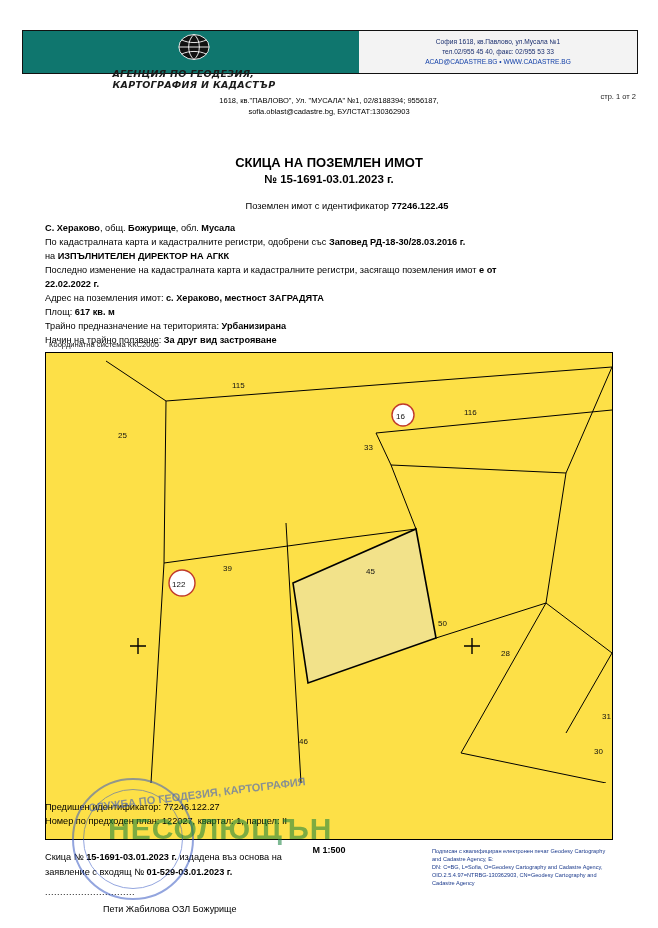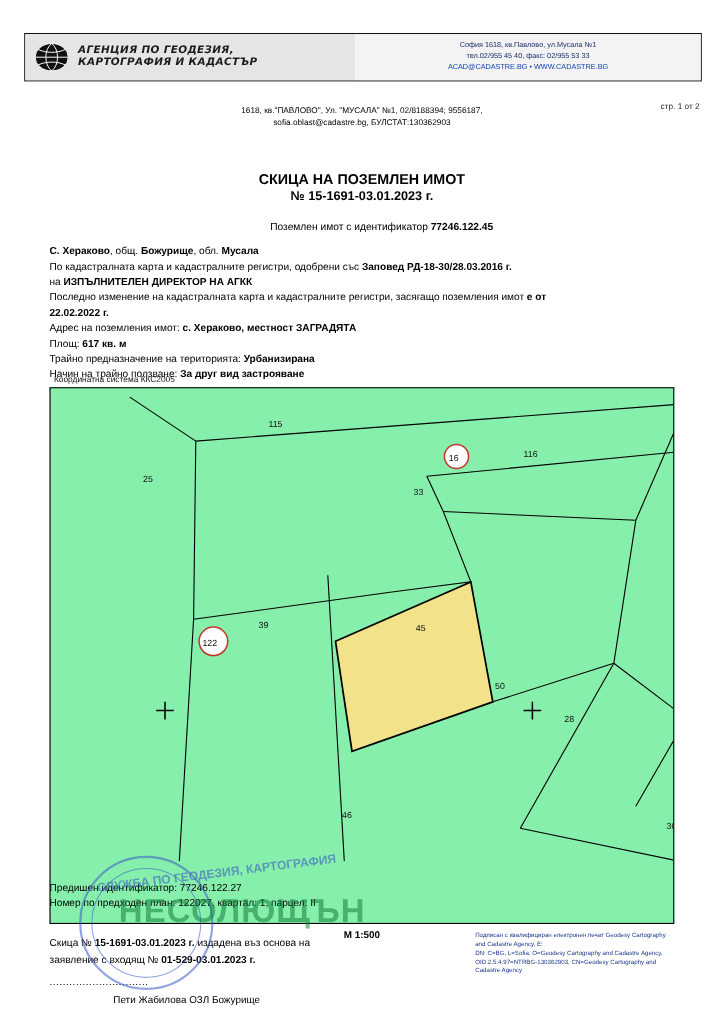--- a/index.html
+++ b/index.html
@@ -28,27 +28,28 @@
     position: absolute;
     left: 22px;
     top: 30px;
     width: 614px;
     height: 42px;
     border: 1px solid #111;
     display: flex;
     background: #ffffff;
   }
   .hb-left {
-    width: 300px;
-    background: #e5e5e5;
+    width: 336px;
+    background: #0f766e;
     display: flex;
     align-items: center;
     gap: 6px;
     padding-left: 6px;
     box-sizing: border-box;
+    flex-direction: column;
   }
   .globe {
     width: 36px;
     height: 32px;
     flex: 0 0 auto;
   }
   .agency-lines {
     display: flex;
     flex-direction: column;
     justify-content: center;
@@ -160,23 +161,22 @@
     position: absolute;
     left: 4px;
     top: -12px;
     font-size: 7.6px;
     color: #111;
   }
   .map-box {
     position: absolute;
     inset: 0;
     border: 1px solid #000;
-    background: #86efac;
+    background: #fde047;
     overflow: hidden;
-    padding-left: 12px;
   }
   .map-box svg { display: block; }
   .scale {
     position: absolute;
     left: 0;
     right: 0;
     bottom: -15px;
     text-align: center;
     font-size: 9px;
     font-weight: bold;

